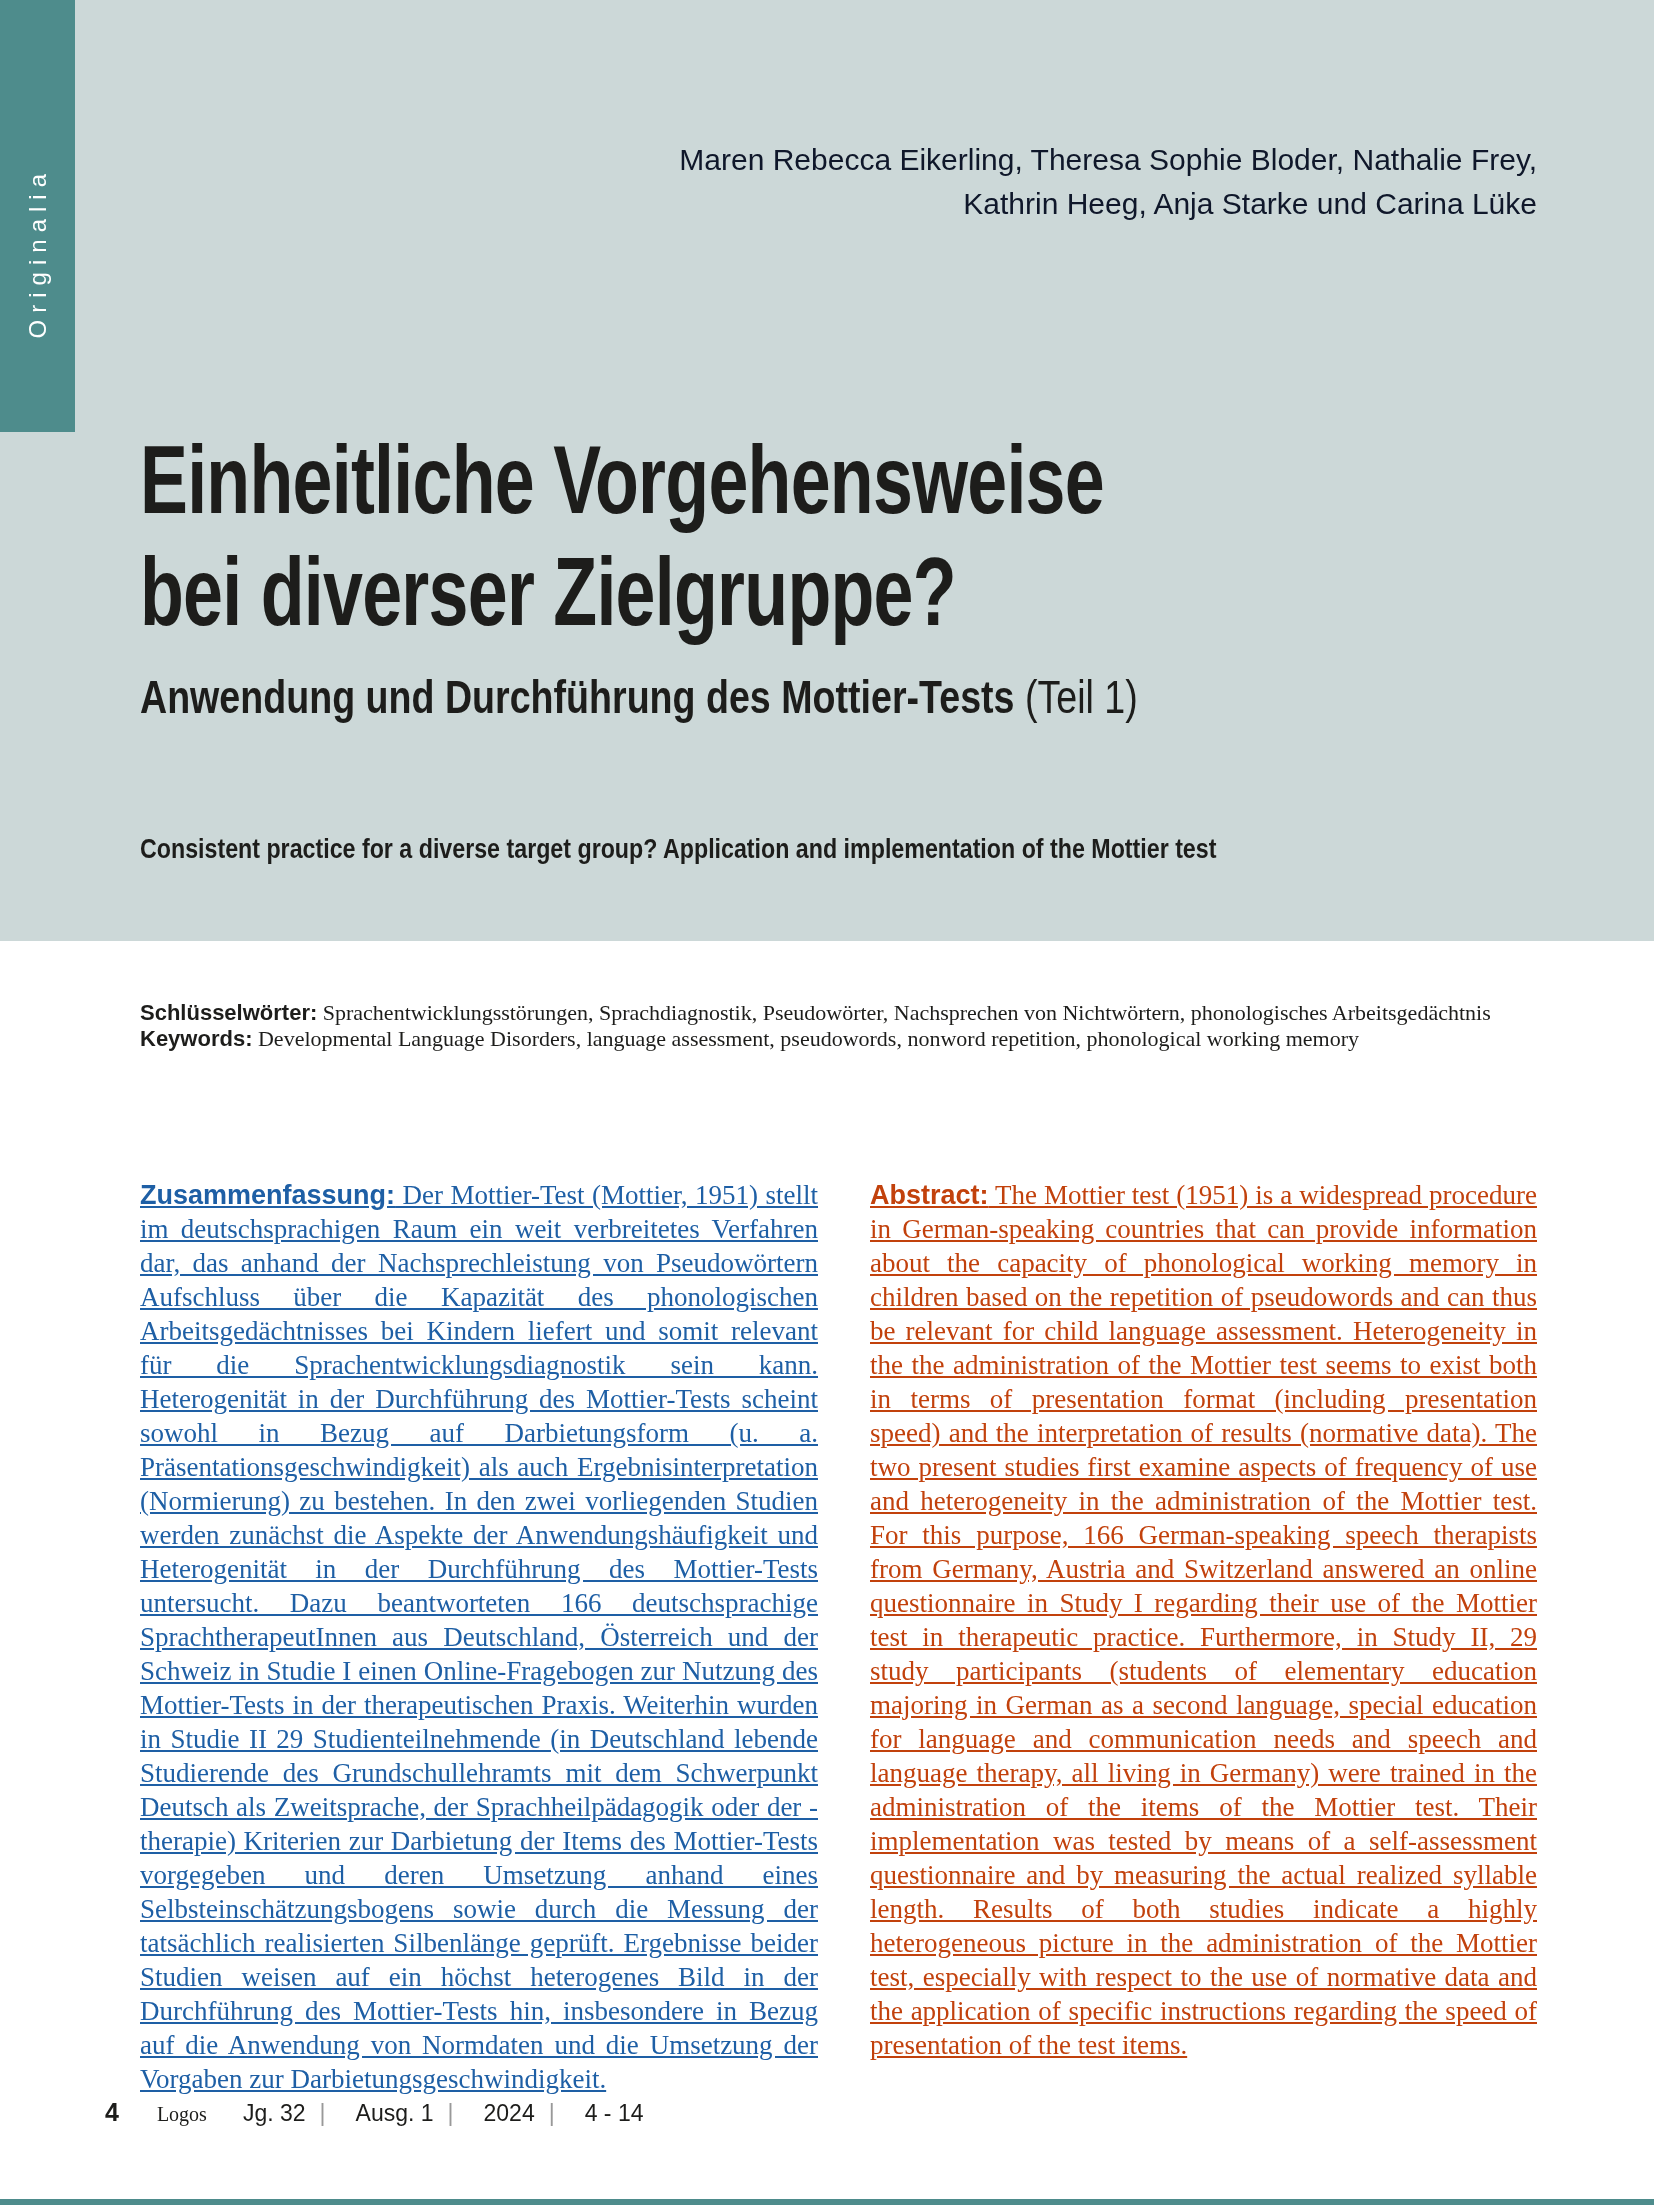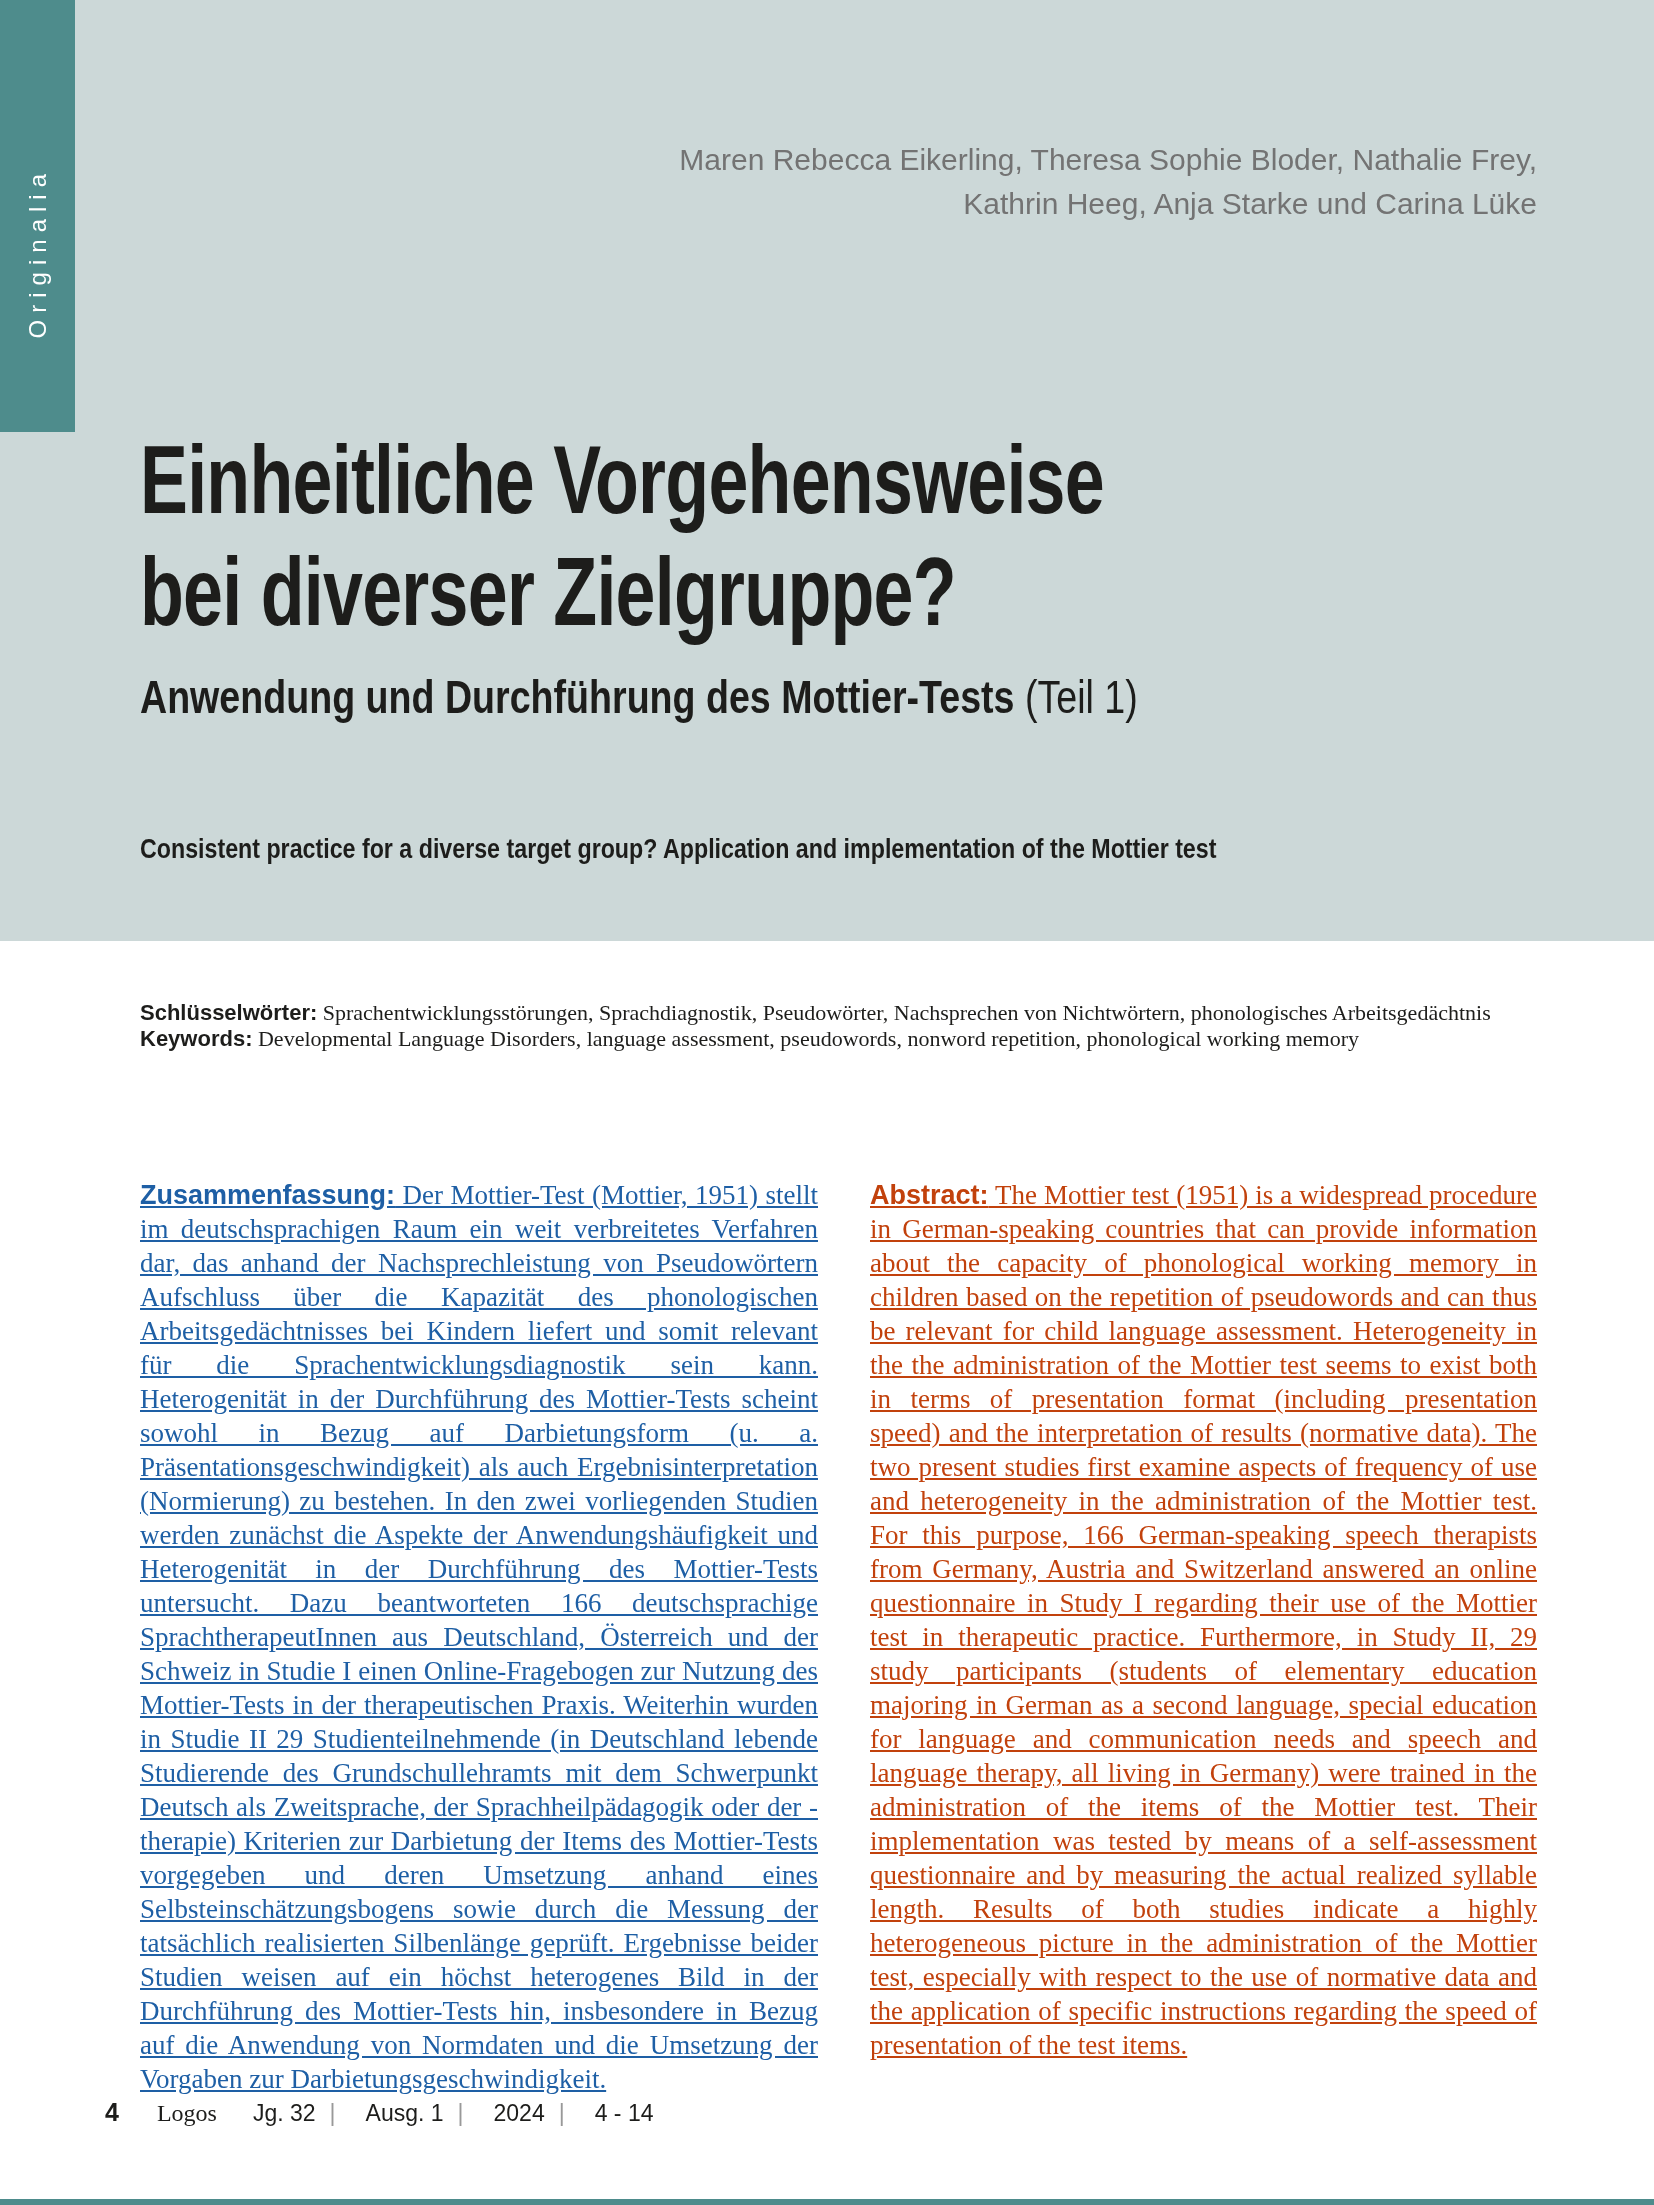--- a/index.html
+++ b/index.html
@@ -20,21 +20,21 @@
     padding-top:74px; box-sizing:border-box;
   }
   .sidebar-label {
     writing-mode:vertical-rl; transform:rotate(180deg);
     color:#ffffff; font-size:24px; letter-spacing:7px;
     font-family:"Liberation Sans", sans-serif;
   }
   .authors {
     position:absolute; top:138px; right:117px;
     text-align:right; font-size:30px; line-height:44px;
-    color:#737373;
+    color:#0f172a;
   }
   .title {
     position:absolute; left:140px; top:424px; margin:0;
     font-size:97px; line-height:112px; font-weight:bold;
     letter-spacing:-1px; color:#1d1d1b;
     transform:scaleX(0.74); transform-origin:left top;
     white-space:nowrap;
   }
   .subtitle {
     position:absolute; left:140px; top:670px;
@@ -65,21 +65,21 @@
   .abstract p { margin:0; }
   .abstract .ab-label { font-family:"Liberation Sans", sans-serif; font-weight:bold; }
   .abstract-de { left:140px; width:678px; color:#1e5fa5; }
   .abstract-en { left:870px; width:667px; color:#c2410c; }
   .footer {
     position:absolute; left:105px; top:2098px;
     display:flex; align-items:baseline;
     font-size:23px; color:#1d1d1b;
   }
   .footer .page-num { font-weight:bold; font-size:25px; margin-right:38px; }
-  .footer .journal  { font-family:"Liberation Serif", serif; font-size:24px; margin-right:20px; }
+  .footer .journal  { font-family:"Liberation Serif", serif; font-size:20px; margin-right:20px; }
   .footer .meta     { margin:0 14px 0 16px; }
   .footer .sep      { color:#999999; margin:0 14px 0 0; }
   .bottom-rule {
     position:absolute; left:0; bottom:0; width:1654px; height:6px;
     background:#4e8c8c;
   }
 </style>
 </head>
 <body>
 

